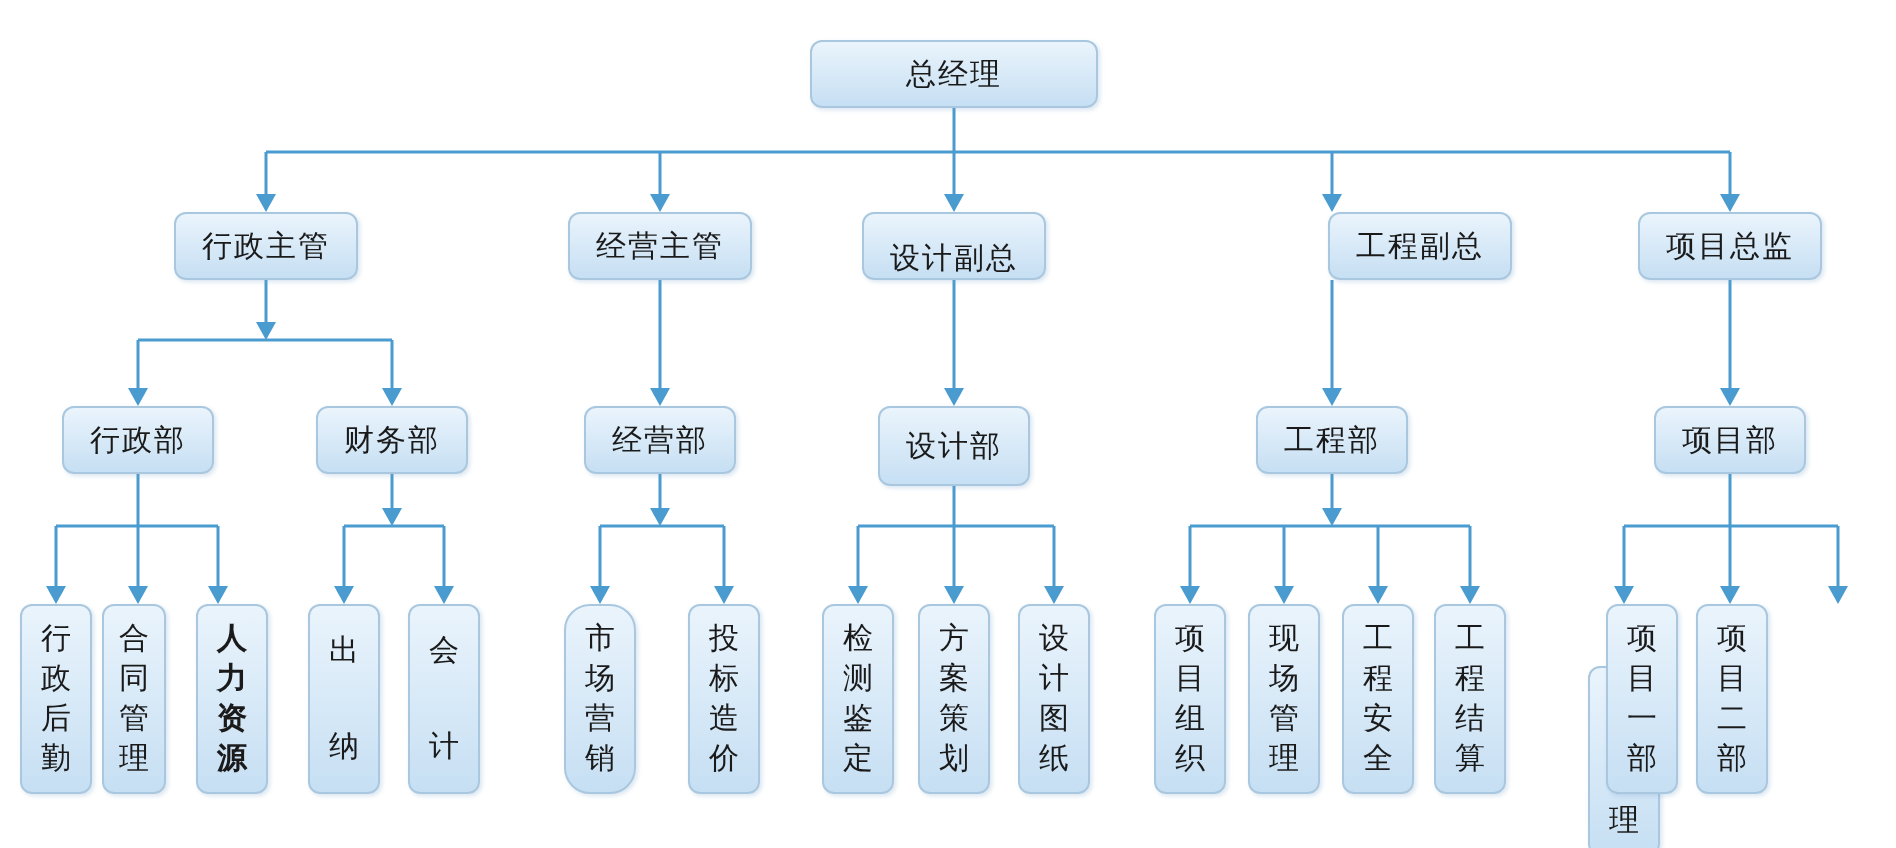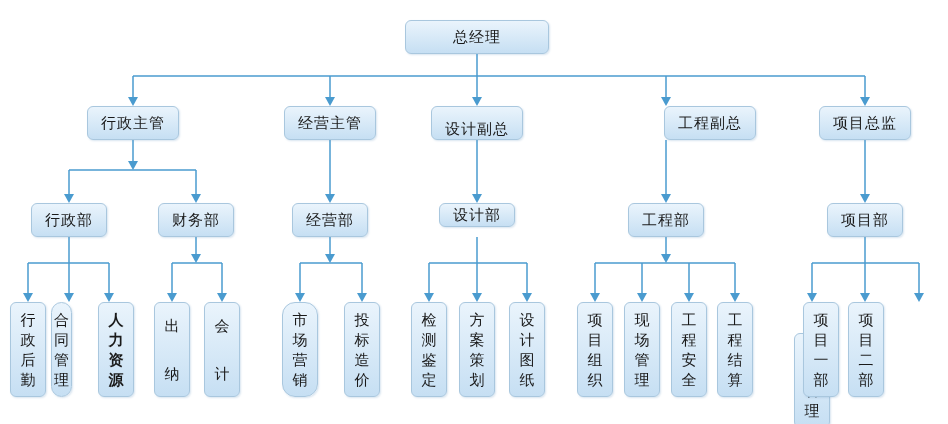--- a/index.html
+++ b/index.html
@@ -113,21 +113,21 @@
     </div>
     <div class="node hbox" style="left: 87px; top: 106px; width: 92px; height: 34px;">
       <span>行政主管</span>
     </div>
     <div class="node hbox" style="left: 31px; top: 203px; width: 76px; height: 34px;">
       <span>行政部</span>
     </div>
     <div class="node vbox" style="left: 10px; top: 302px; width: 36px; height: 95px;">
       <span>行政后勤</span>
     </div>
-    <div class="node vbox" style="left: 51px; top: 302px; width: 21px; height: 95px; border-radius: 11px;">
+    <div class="node vbox" style="left: 51px; top: 302px; width: 32px; height: 95px;">
       <span>合同管理</span>
     </div>
     <div class="node vbox" style="left: 98px; top: 302px; width: 36px; height: 95px; font-weight: bold;">
       <span>人力资源</span>
     </div>
     <div class="node hbox" style="left: 158px; top: 203px; width: 76px; height: 34px;">
       <span>财务部</span>
     </div>
     <div class="node vbox spread" style="left: 154px; top: 302px; width: 36px; height: 95px;">
       <span>出纳</span>
@@ -143,21 +143,21 @@
     </div>
     <div class="node vbox" style="left: 282px; top: 302px; width: 36px; height: 95px; border-radius: 13px;">
       <span>市场营销</span>
     </div>
     <div class="node vbox" style="left: 344px; top: 302px; width: 36px; height: 95px;">
       <span>投标造价</span>
     </div>
     <div class="node hbox" style="left: 431px; top: 106px; width: 92px; height: 34px; align-items: flex-end;">
       <span>设计副总</span>
     </div>
-    <div class="node hbox" style="left: 439px; top: 203px; width: 76px; height: 24px;">
+    <div class="node hbox" style="left: 439px; top: 203px; width: 76px; height: 40px;">
       <span>设计部</span>
     </div>
     <div class="node vbox" style="left: 411px; top: 302px; width: 36px; height: 95px;">
       <span>检测鉴定</span>
     </div>
     <div class="node vbox" style="left: 459px; top: 302px; width: 36px; height: 95px;">
       <span>方案策划</span>
     </div>
     <div class="node vbox" style="left: 509px; top: 302px; width: 36px; height: 95px;">
       <span>设计图纸</span>

